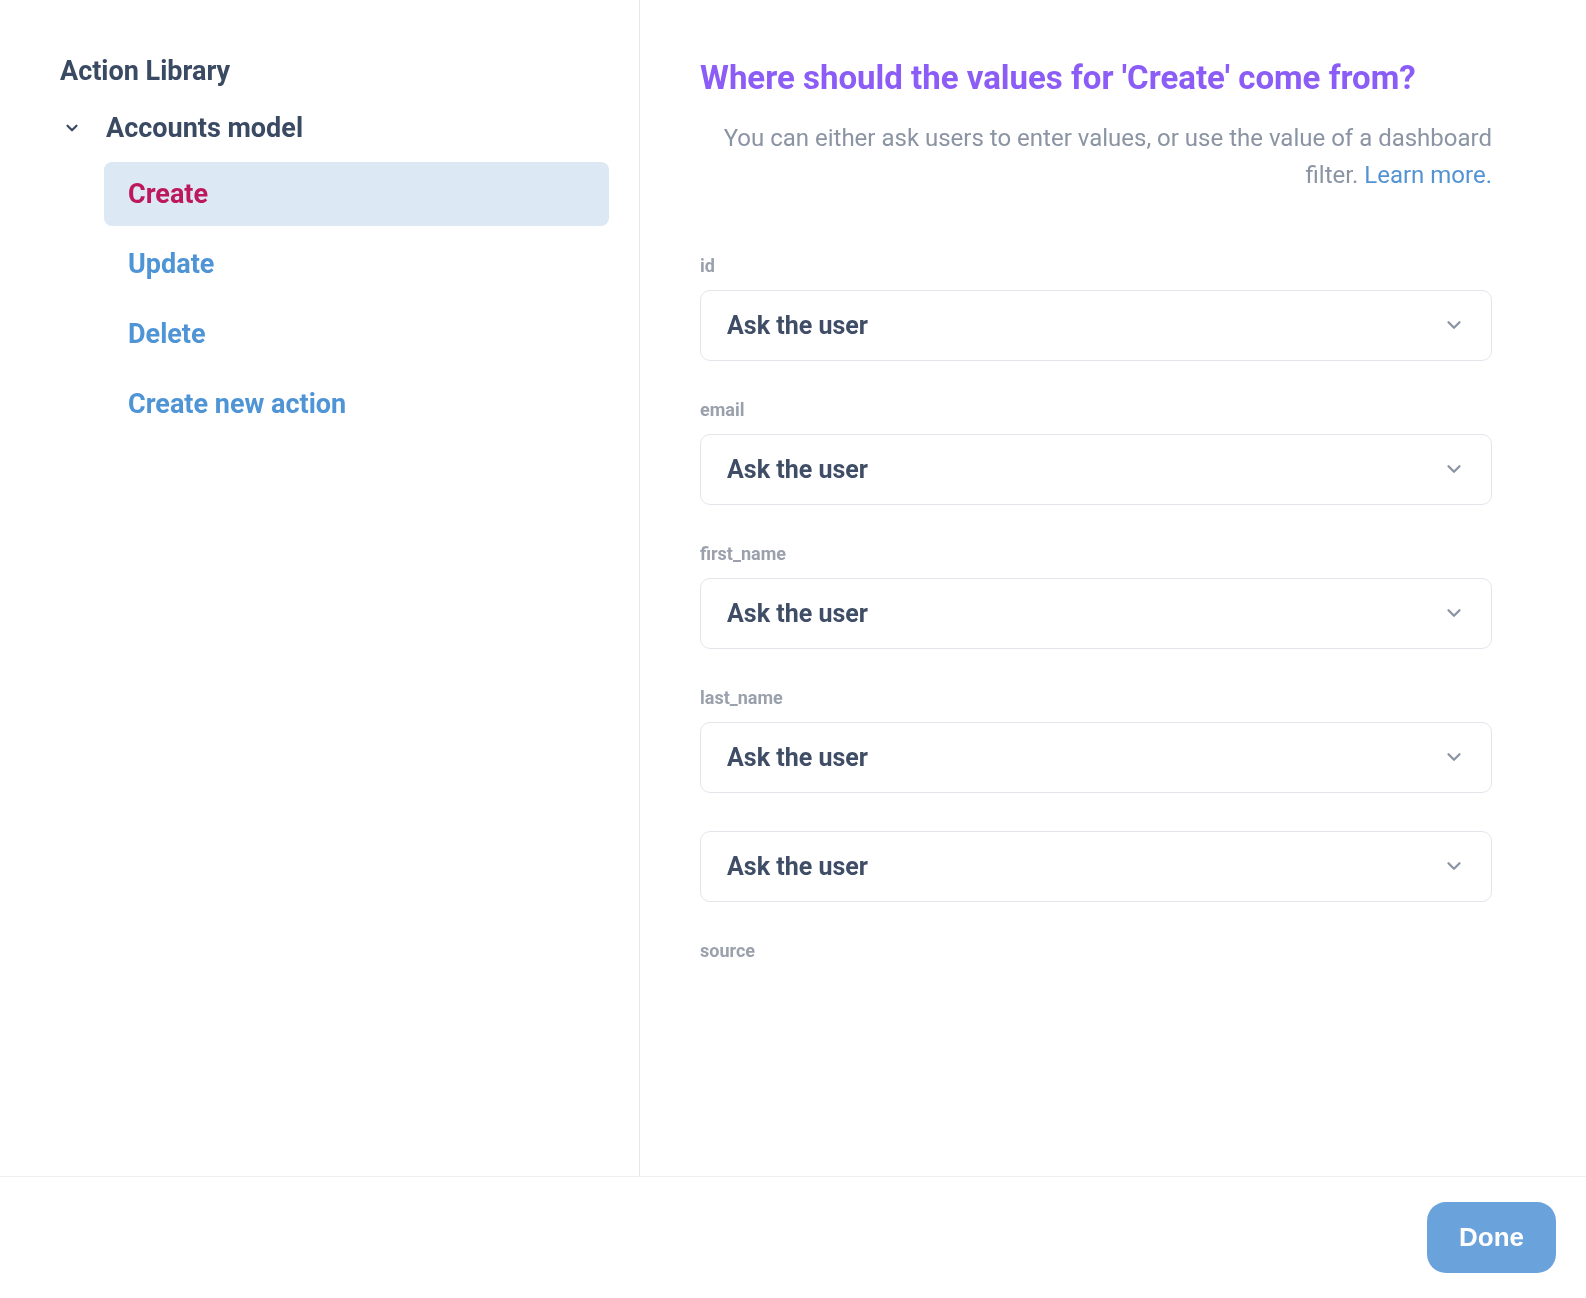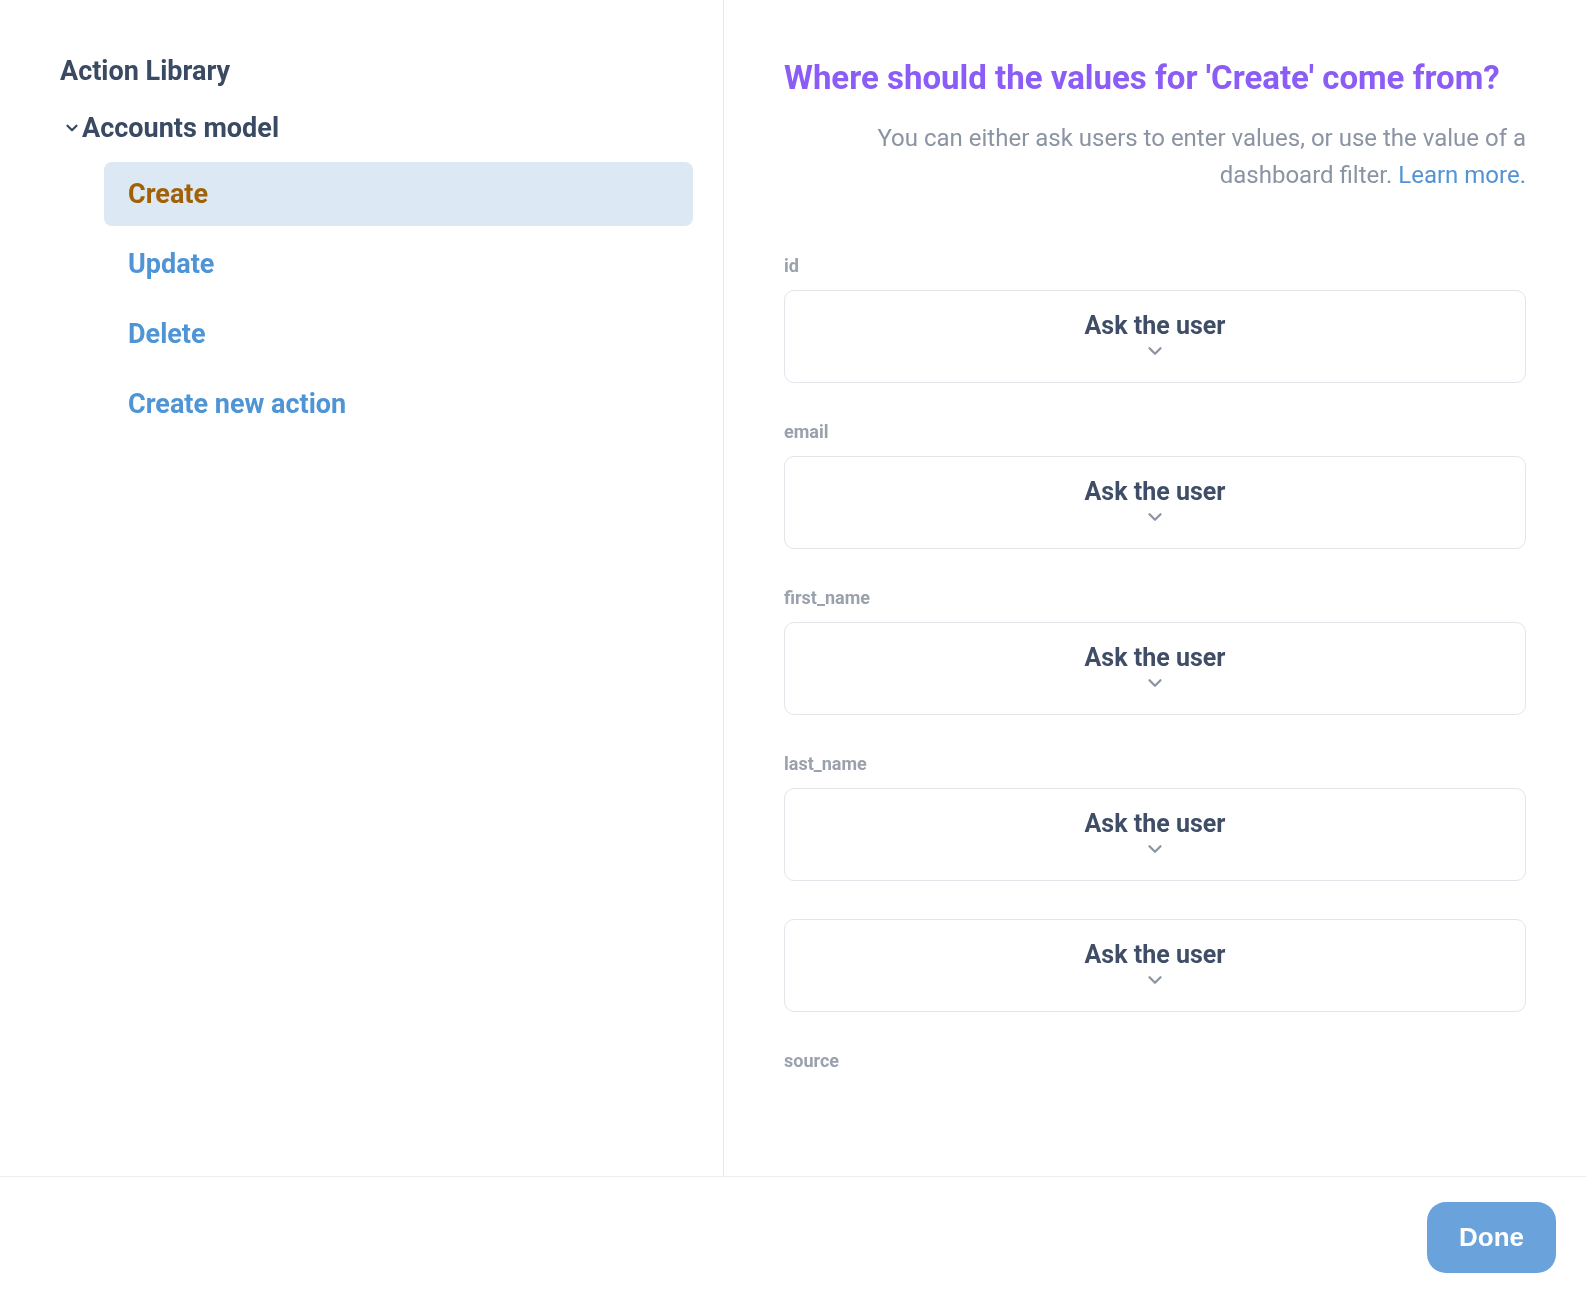--- a/index.html
+++ b/index.html
@@ -14,34 +14,34 @@
       width: 1586px;
       height: 1298px;
       position: relative;
       overflow: hidden;
     }
     .container {
       display: flex;
       height: 100%;
     }
     .sidebar {
-      width: 724px;
+      width: 640px;
       padding: 55px 30px 30px 60px;
       border-right: 1px solid #e6e8ec;
     }
     .sidebar-title {
       font-size: 27px;
       font-weight: 700;
       color: #3b4a63;
       margin-bottom: 25px;
     }
     .model-row {
       display: flex;
       align-items: center;
-      gap: 0;
+      gap: 24px;
       margin-bottom: 18px;
       cursor: pointer;
       padding-left: 2px;
     }
     .chevron {
       width: 20px;
       height: 20px;
       display: inline-flex;
       align-items: center;
       justify-content: center;
@@ -58,21 +58,21 @@
       font-size: 27px;
       font-weight: 700;
       color: #4f95d6;
       padding: 16px 24px;
       border-radius: 8px;
       cursor: pointer;
       margin-bottom: 6px;
     }
     .action-item.active {
       background: #dce8f4;
-      color: #a16207;
+      color: #be185d;
     }
     .main {
       flex: 1;
       padding: 55px 60px 120px 60px;
       overflow-y: auto;
       max-width: 912px;
     }
     .main-title {
       font-size: 33px;
       font-weight: 700;
@@ -102,21 +102,20 @@
     }
     .select-box {
       display: flex;
       align-items: center;
       justify-content: space-between;
       border: 1px solid #e2e5ea;
       border-radius: 10px;
       padding: 20px 26px;
       cursor: pointer;
       background: #ffffff;
-      flex-direction: column;
     }
     .select-value {
       font-size: 25px;
       font-weight: 700;
       color: #3f4d66;
     }
     .select-chevron {
       width: 22px;
       height: 22px;
       display: inline-flex;

